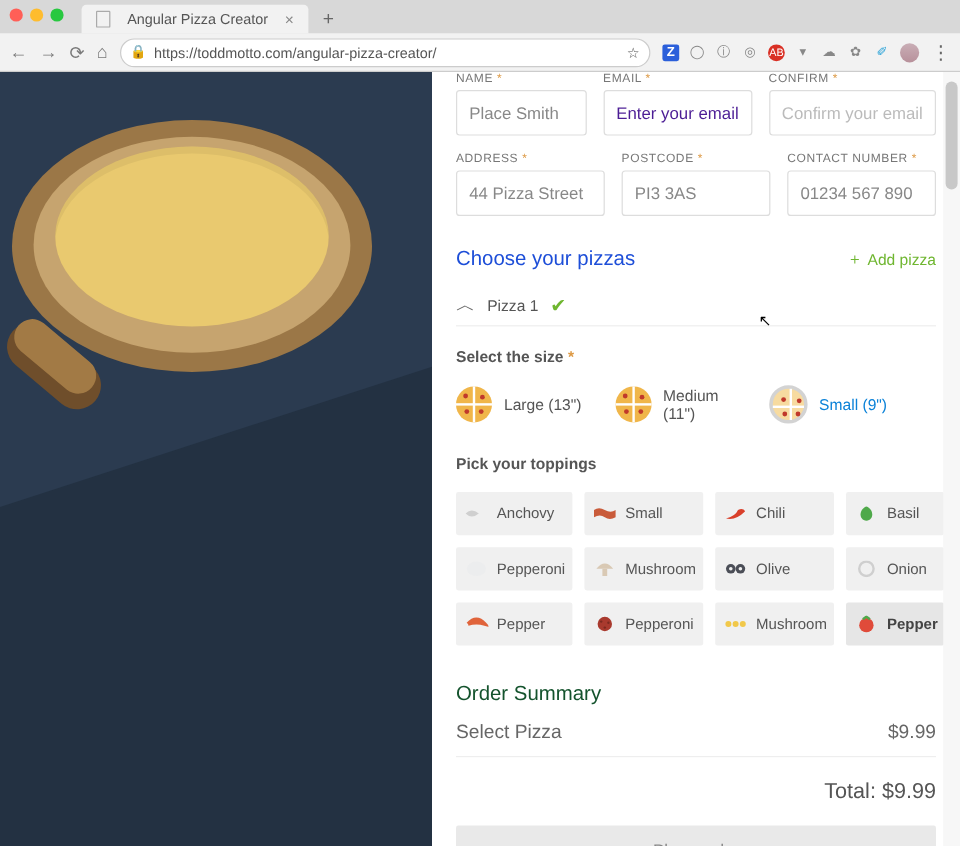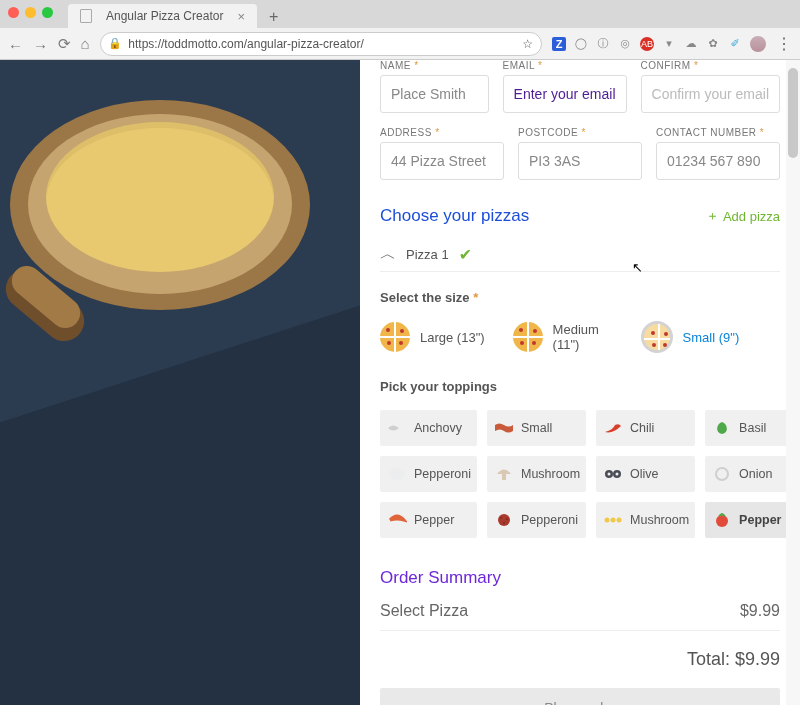--- a/index.html
+++ b/index.html
@@ -61,21 +61,21 @@
   .szimg::before{left:14px;top:0;width:2px;height:100%;}
   .szimg::after{top:14px;left:0;height:2px;width:100%;}
   .sz-dots { position:absolute; inset:0; }
   .sz-dots b { position:absolute; width:4px;height:4px;border-radius:50%;background:#c0392b; }
   .size .lbl2 { font-size:13px; color:#555; }
   .size.selected .lbl2 { color:#0b82d8; }
   .toppings { margin-top:16px; display:grid; grid-template-columns: repeat(4, 1fr); gap:10px 10px; }
   .top { height:36px; background:#f0f0f0; display:flex; align-items:center; gap:6px; padding:0 6px; font-size:12.5px; color:#555; border-radius:2px; }
   .top.sel { background:#e6e6e6; font-weight:600; color:#444; }
   .top .ic { width:22px; height:16px; display:flex;align-items:center;justify-content:center; }
-  .summary-h { font-size:17px; color:#6d28d9; margin-top:30px; }
+  .summary-h { font-size:17px; color:#14532d; margin-top:30px; }
   .ord-line { display:flex; justify-content:space-between; font-size:16px; color:#666; margin-top:14px; border-bottom:1px solid #eee; padding-bottom:10px;}
   .total { text-align:right; font-size:18px; color:#555; margin-top:18px; }
   .placeorder { margin-top:18px; height:40px; background:#e9e9e9; color:#888; display:flex; align-items:center; justify-content:center; font-size:14px; border-radius:2px; }
   
   .ic-anch svg, .ic svg { display:block; }
   .scrollbar { position:absolute; right:0; top:60px; bottom:0; width:14px; background:#f7f7f7; }
   .scrollbar .thumb { position:absolute; left:2px; width:10px; height:90px; top:8px; background:#c8c8c8; border-radius:5px; }
   .cursor { position:absolute; left:632px; top:260px; font-size:13px; color:#000; }
 </style>
 </head>

